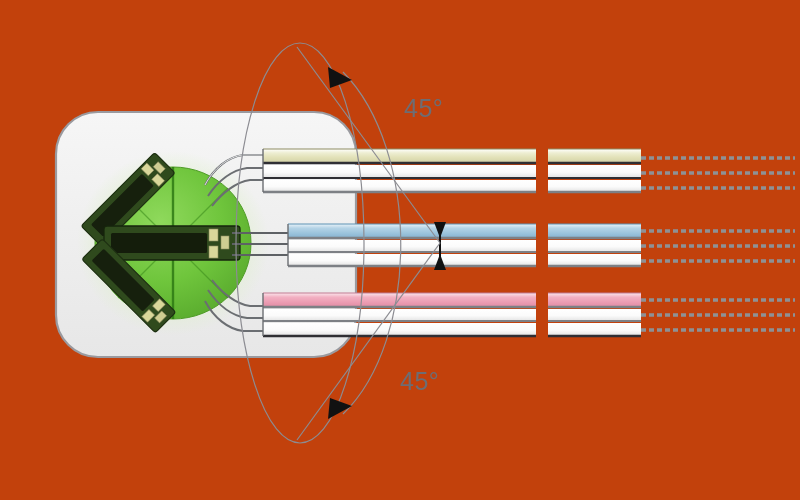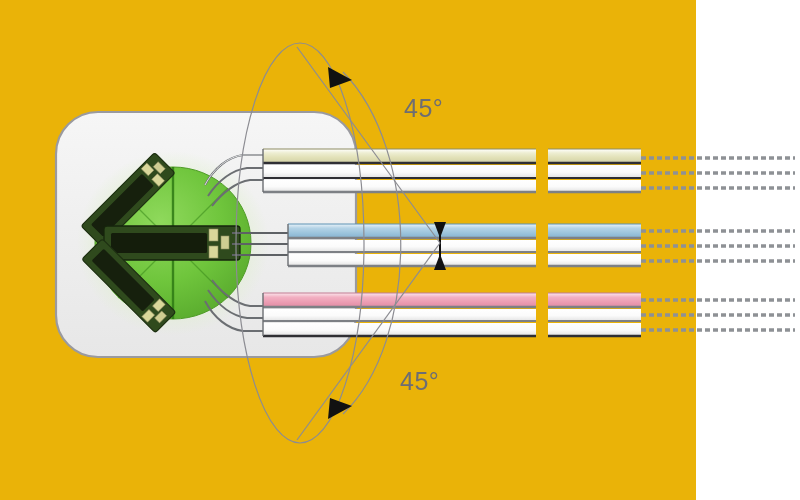--- a/index.html
+++ b/index.html
@@ -1,18 +1,18 @@
 <!DOCTYPE html>
 <html><head>
 <meta charset="utf-8">
 <style>
   html,body{margin:0;padding:0;background:#ffffff;}
   body{width:800px;height:500px;overflow:hidden;
        font-family:"Liberation Sans", sans-serif;}
-  #stage{position:relative;width:696px;height:500px;background:#eab308;}
+  #stage{position:relative;width:800px;height:500px;background:#c2410c;}
   svg#diagram{position:absolute;left:0;top:0;width:800px;height:500px;display:block;}
   .angle-label{font-family:"Liberation Sans", sans-serif;font-size:25px;fill:#6d6d74;
                font-weight:400;letter-spacing:0.5px;}
 </style>
 </head>
 <body>
 
 <div id="stage">
   <svg id="diagram" viewBox="0 0 800 500">
 

